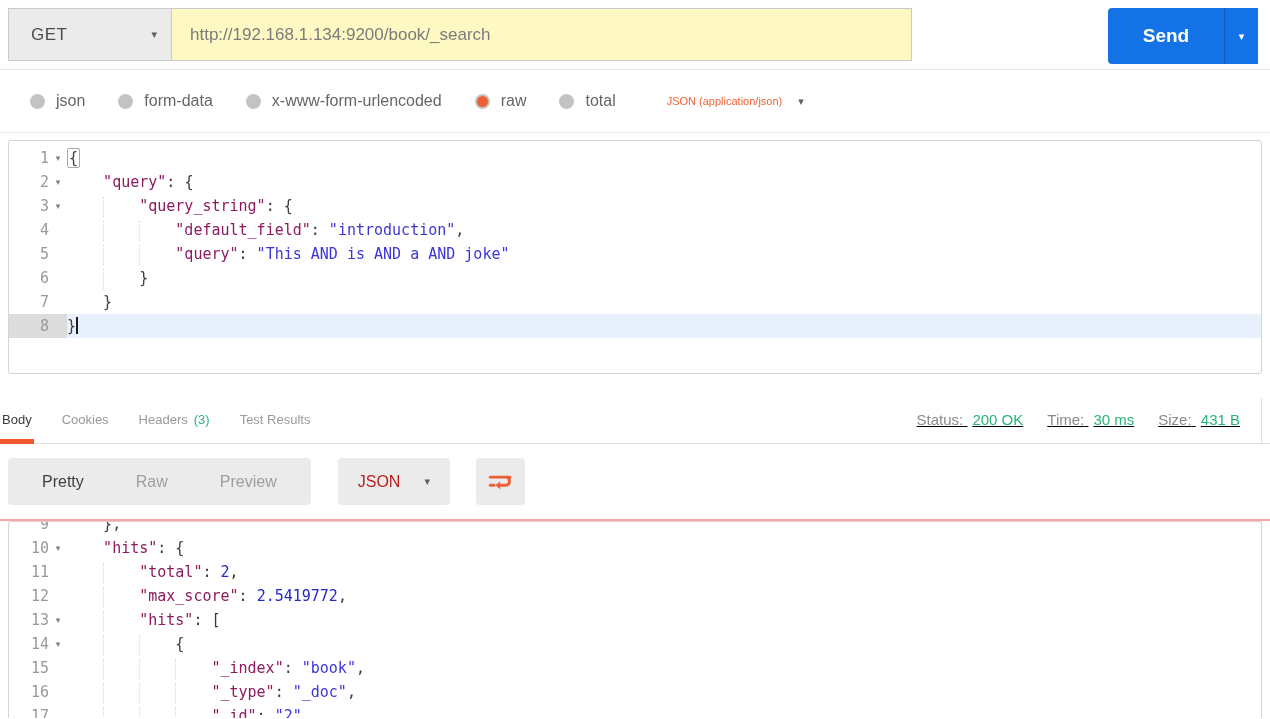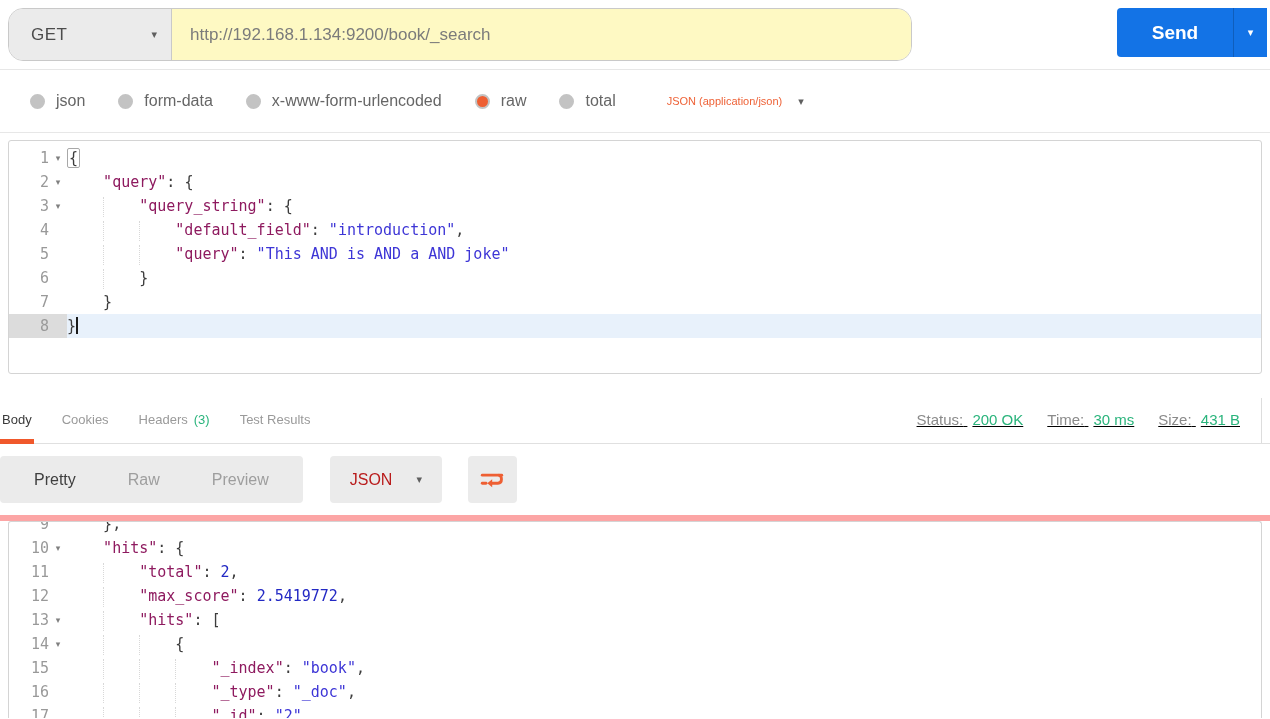--- a/index.html
+++ b/index.html
@@ -2,28 +2,28 @@
 <html><head>
 <meta charset="utf-8">
 <style>
   * { margin:0; padding:0; box-sizing:border-box; }
   html,body { width:1270px; height:719px; background:#fff; overflow:hidden;
     font-family:"Liberation Sans","DejaVu Sans",sans-serif; }
 
   
   .top-bar { position:relative; height:70px; border-bottom:1px solid #e7e7e7; }
   .url-control { position:absolute; left:8px; top:8px; width:904px; height:53px;
-    border:1px solid #c9c9c9; border-radius:15px; display:flex; overflow:hidden; }
+    border:1px solid #c9c9c9; border-radius:0; display:flex; overflow:hidden; }
   .method { width:163px; background:#ebebeb; border-right:1px solid #c9c9c9;
     display:flex; align-items:center; padding:0 14px 0 22px; cursor:pointer; }
   .method-label { font-size:17px; color:#4c4c4c; letter-spacing:.5px; flex:1; }
   .caret { font-size:11px; color:#5f5f5f; }
   .url-field { flex:1; background:#fef9c3; border:none; outline:none;
     font-size:17px; color:#7b7b7b; padding:0 18px; font-family:inherit; }
-  .send-group { position:absolute; right:3px; top:8px; width:150px; height:49px;
+  .send-group { position:absolute; right:12px; top:8px; width:150px; height:56px;
     background:#1373e6; border-radius:4px 0 0 4px; display:flex; color:#fff; }
   .send-main { width:116px; display:flex; align-items:center; justify-content:center;
     font-size:19px; font-weight:700; cursor:pointer; }
   .send-caret { width:34px; border-left:1px solid rgba(0,0,0,.18); display:flex;
     align-items:center; justify-content:center; font-size:11px; cursor:pointer; }
 
   
   .body-type-row { height:63px; border-bottom:1px solid #e7e7e7;
     display:flex; align-items:center; padding-left:30px; }
   .radio-option { display:flex; align-items:center; margin-right:33px; cursor:pointer; }
@@ -66,22 +66,22 @@
     height:5px; background:#f0582b; }
   .resp-meta { position:absolute; right:30px; top:0; height:100%; display:flex;
     align-items:center;text-decoration:underline; }
   .meta-item { margin-left:24px; font-size:15px; }
   .meta-label { color:#8a8a8a; }
   .meta-value { color:#2ab47c; margin-left:5px; }
   .meta-divider { position:absolute; right:8px; top:3px; bottom:0; width:1px;
     background:#ddd; }
 
   
-  .resp-toolbar { height:77px; border-bottom:6px solid #fca5a5; display:flex;
-    align-items:center; padding-left:0; background:#fff; }
+  .resp-toolbar { height:77px; border-bottom:2px solid #fca5a5; display:flex;
+    align-items:center; padding-left:8px; background:#fff; }
   .segmented { background:#ebebeb; border-radius:4px; height:47px; display:flex;
     align-items:center; padding:0 8px; }
   .seg { font-size:16px; color:#9e9e9e; padding:0 26px; cursor:pointer; }
   .seg.active { color:#3f3f3f; }
   .format-dd { margin-left:27px; background:#ebebeb; border-radius:4px; height:47px;
     display:flex; align-items:center; padding:0 20px; cursor:pointer; }
   .format-label { font-size:16px; color:#b91c1c; margin-right:24px;text-align:right; }
   .wrap-btn { margin-left:26px; background:#ebebeb; border-radius:4px; width:49px;
     height:47px; display:flex; align-items:center; justify-content:center; cursor:pointer; }
 

